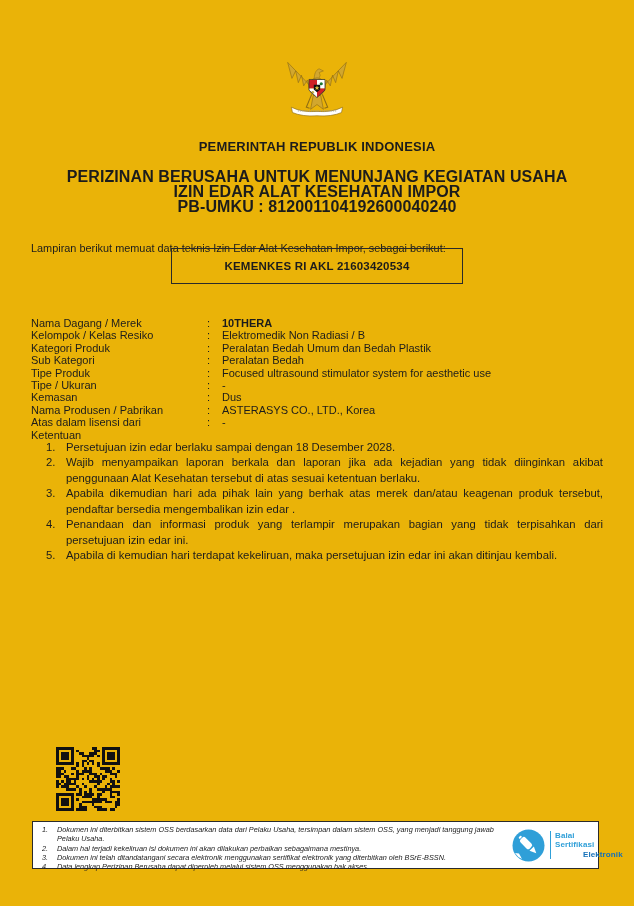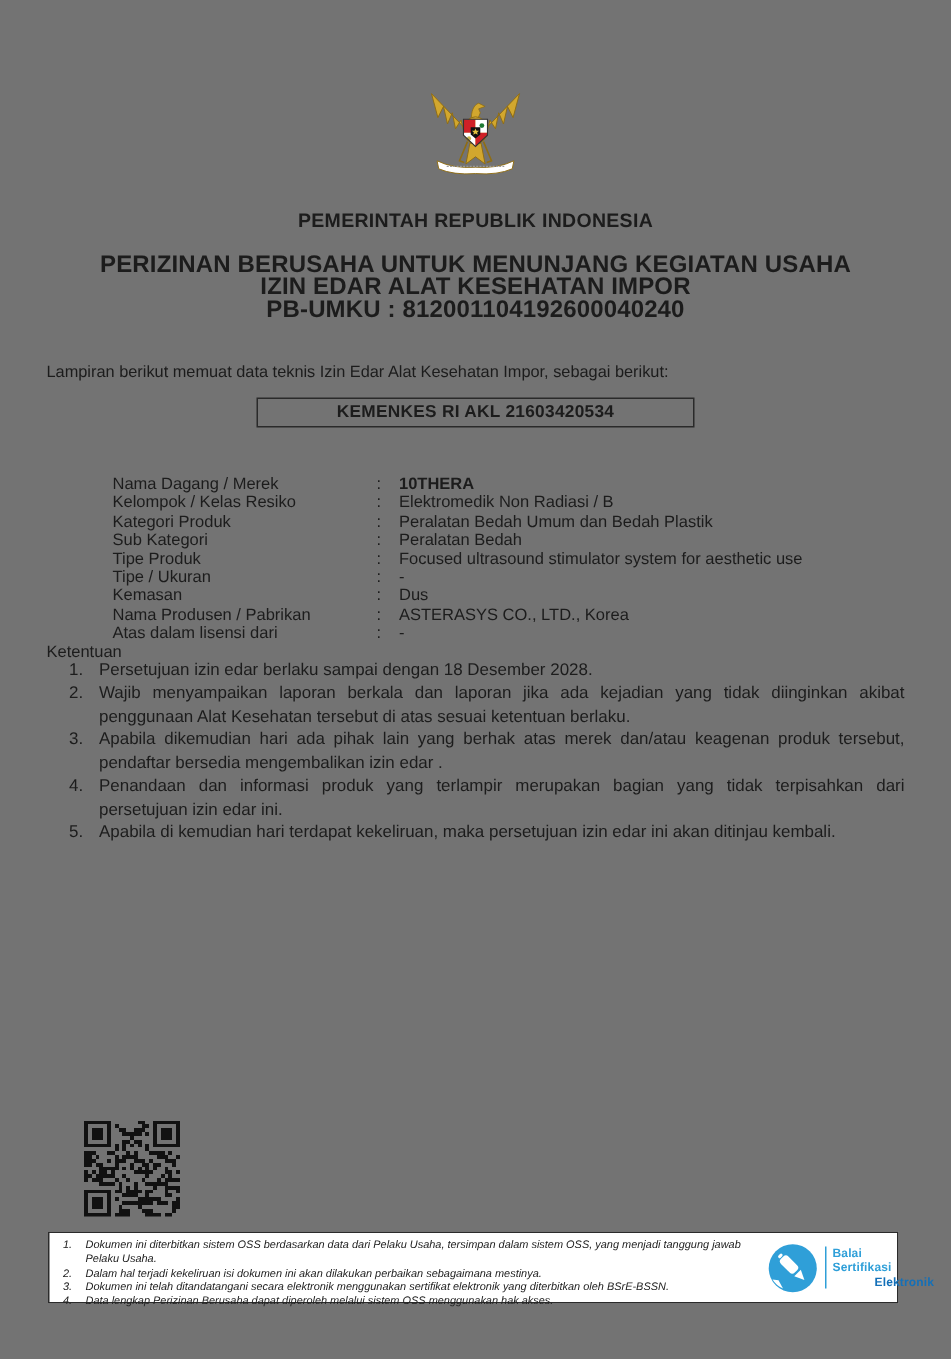--- a/index.html
+++ b/index.html
@@ -1,50 +1,50 @@
 <!DOCTYPE html>
 <html style="--logo-blue: #2f9fd8; --logo-dark-blue: #1470b8;"><head>
 <meta charset="utf-8">
 <style>
   * { margin:0; padding:0; box-sizing:border-box; }
   html,body { background:#ffffff; }
   body { font-family:"Liberation Sans", sans-serif; color:#1c1c1c; }
   .page {
     position:relative; width:634px; height:906px; margin:0 auto;
-    background:#737373; overflow:hidden;
+    background:#eab308; overflow:hidden;
   }
   
   .emblem {
     position:absolute; top:56px; left:50%; transform:translateX(-50%);
     width:64px; height:68px;
   }
   .gov-title {
     position:absolute; top:139px; left:0; width:100%;
     text-align:center; font-size:13px; font-weight:bold; letter-spacing:.2px;
   }
   .doc-titles {
     position:absolute; top:169px; left:0; width:100%;
     text-align:center; font-size:16px; font-weight:bold; line-height:15.2px;
     letter-spacing:.1px;
   }
   
   .intro {
     position:absolute; top:242px; left:31px; font-size:10.9px;
   }
   .akl-box {
-    position:absolute; top:265px; left:171px; width:292px; height:20px;
+    position:absolute; top:248px; left:171px; width:292px; height:36px;
     border:1.5px solid #2a2a2a; display:flex; align-items:center; justify-content:center;
     font-size:11.5px; font-weight:bold; letter-spacing:.2px;
   }
   
   .fields {
     position:absolute; top:317px; left:31px; right:30px;
     font-size:11px; line-height:12.4px;
   }
-  .field-row { display:flex;margin-left:44px; }
+  .field-row { display:flex; }
   .field-label { width:176px; flex:none; }
   .field-colon { width:15px; flex:none; }
   .field-value { flex:1; }
   .field-value.bold { font-weight:bold; }
   .ketentuan-heading { margin-top:0; }
   
   .klist {
     position:absolute; top:440px; left:31px; width:572px;
     font-size:11.3px; line-height:15.45px;
   }

